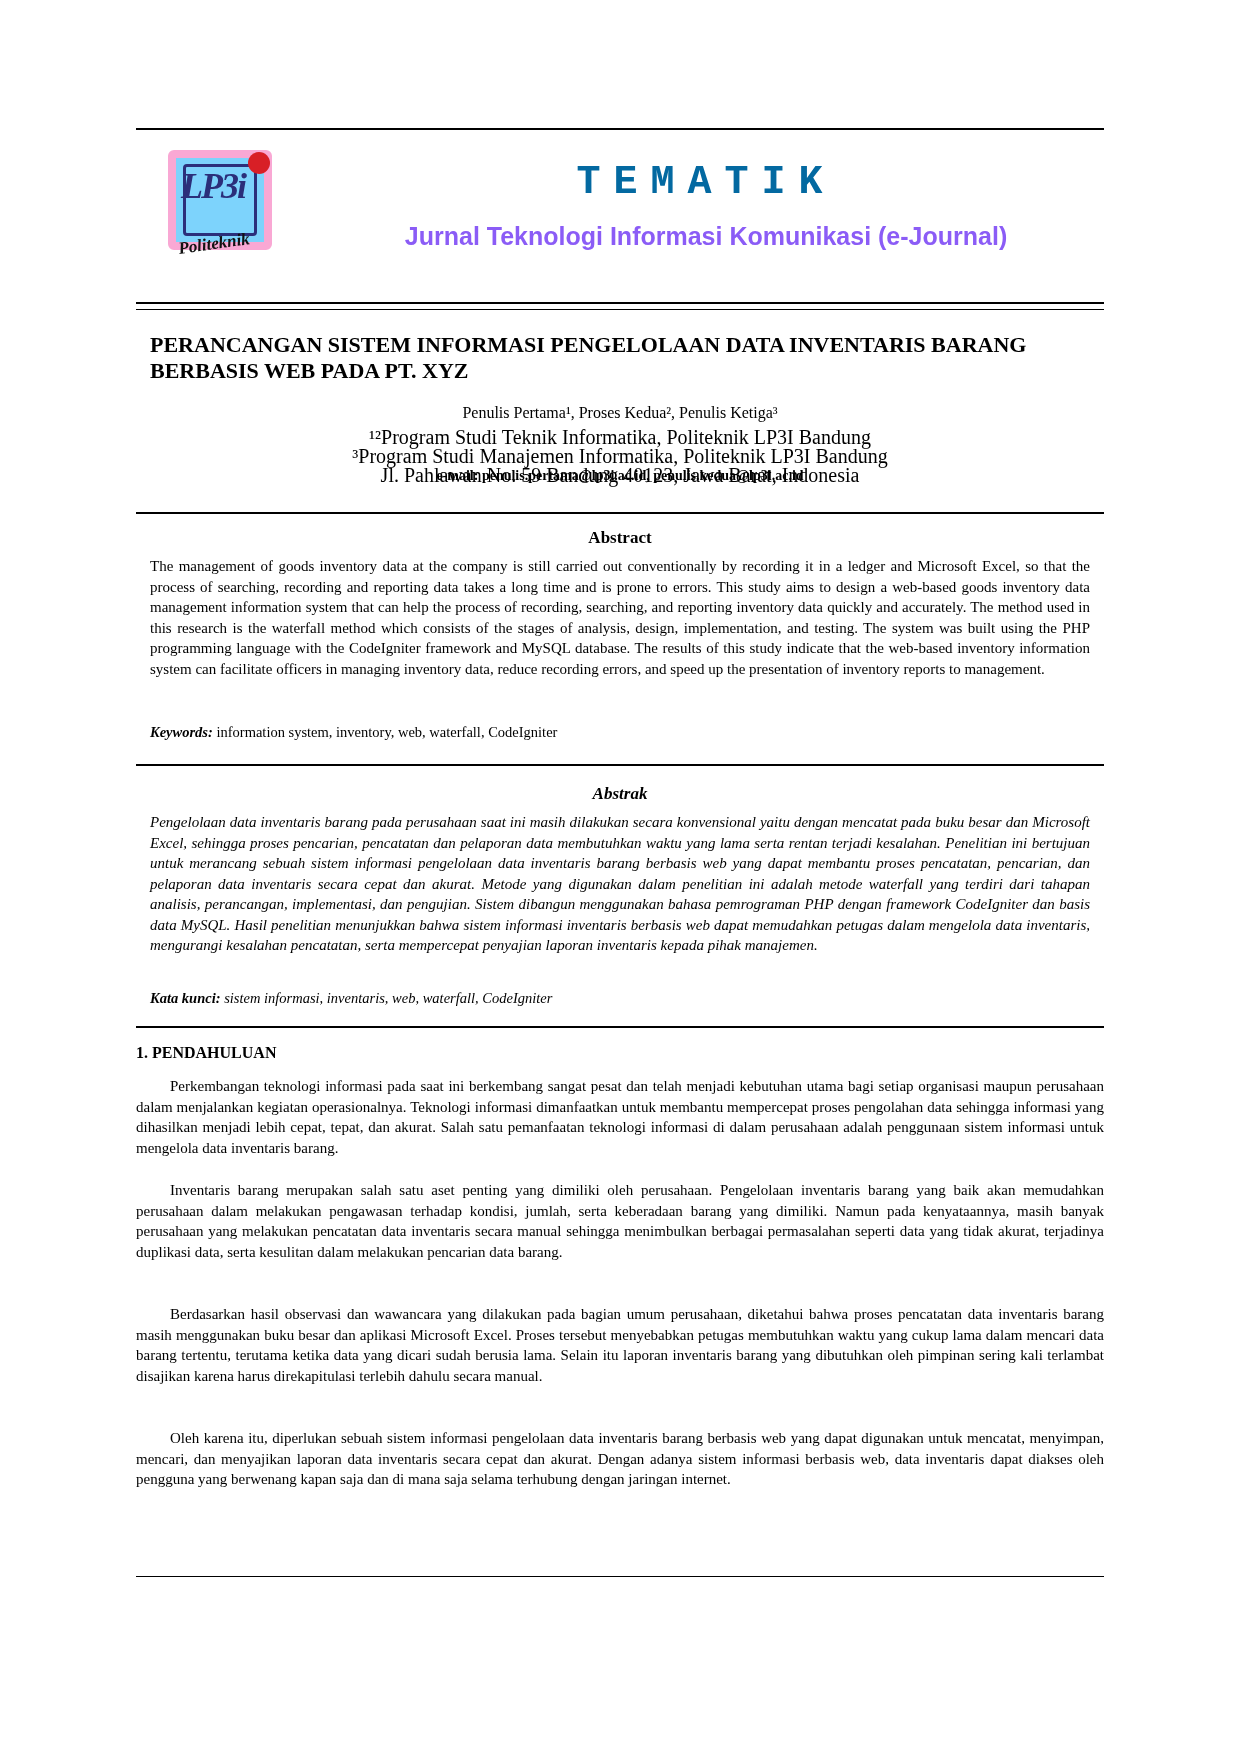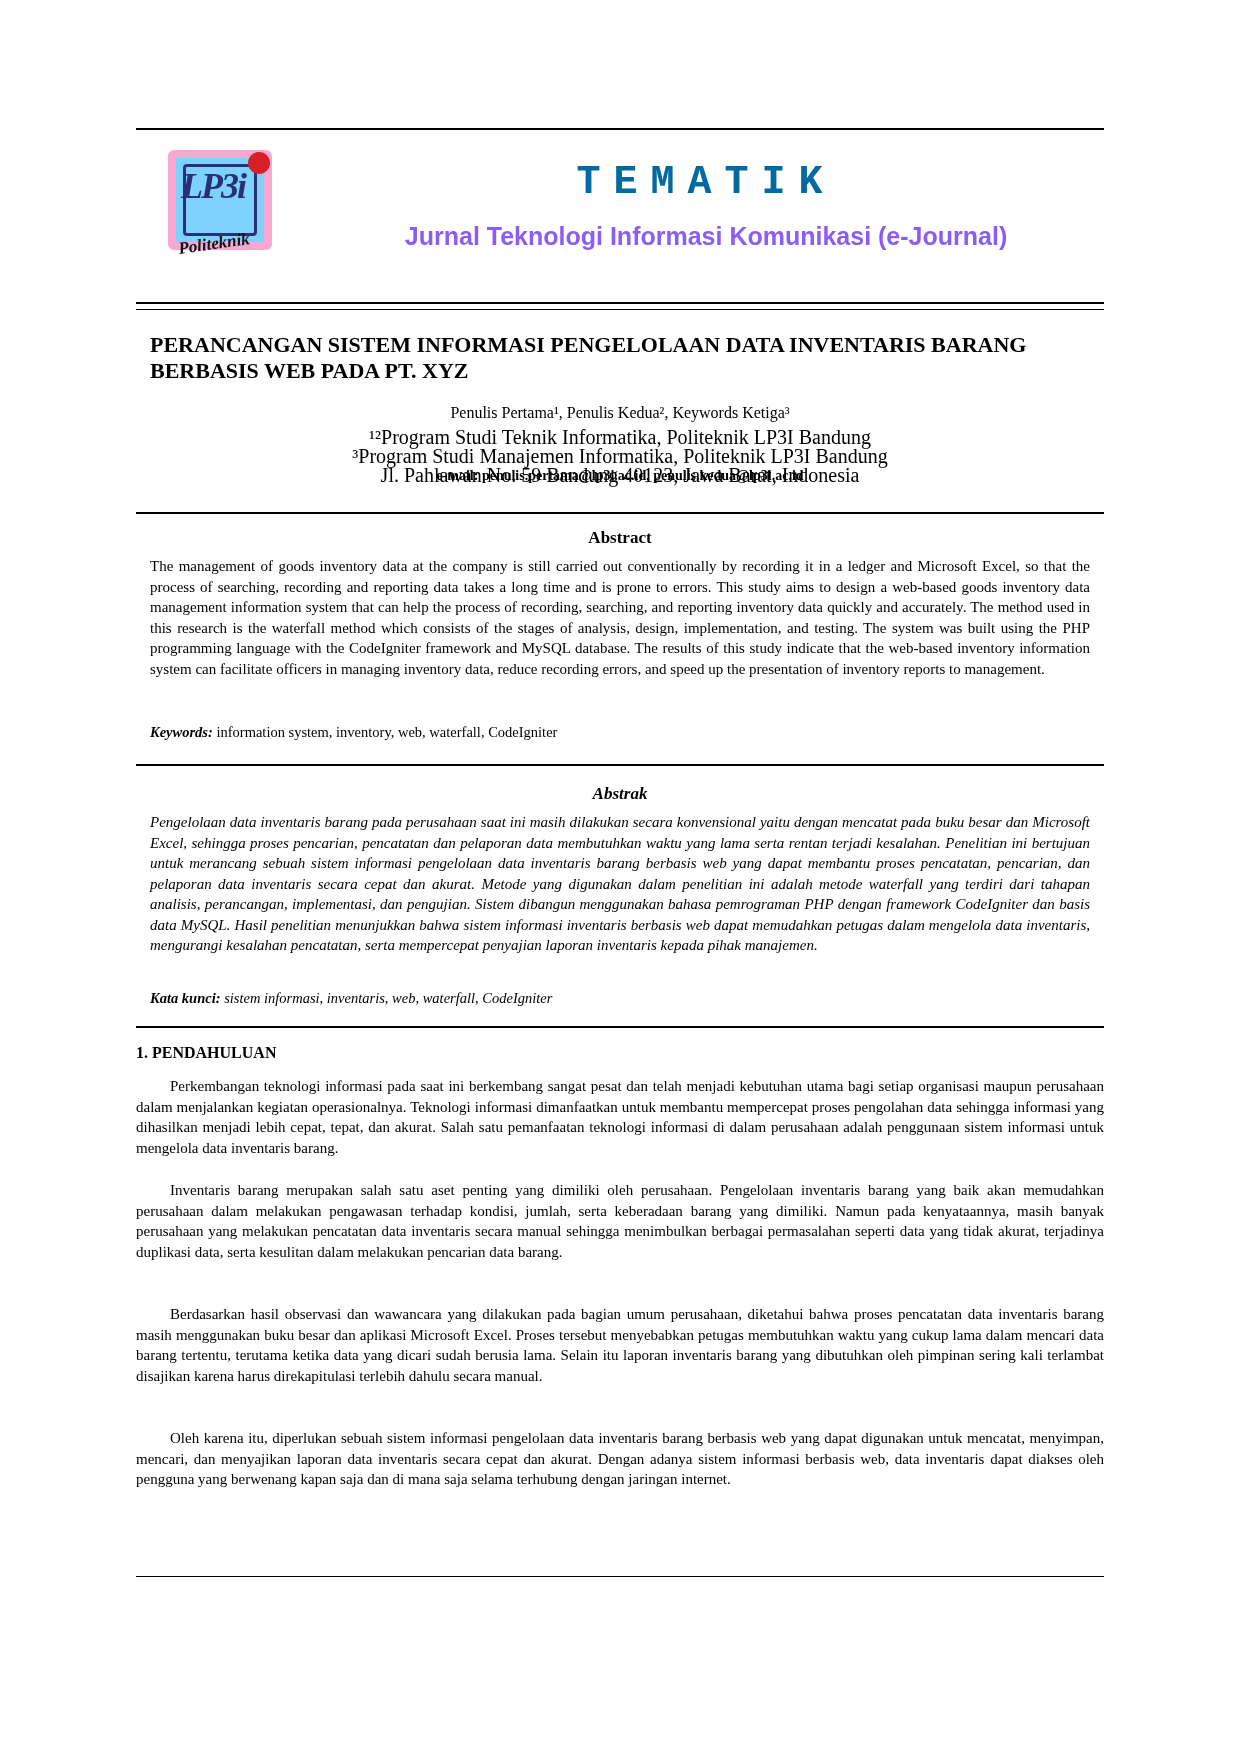--- a/index.html
+++ b/index.html
@@ -220,21 +220,21 @@
 
     <div class="journal-title">TEMATIK</div>
     <div class="journal-sub">Jurnal Teknologi Informasi Komunikasi (e-Journal)</div>
   </div>
 
   <div class="rule" style="left:136px; top:128px; width:968px; height:2px;"></div>
   <div class="rule" style="left:136px; top:302px; width:968px; height:2px;"></div>
   <div class="rule" style="left:136px; top:309px; width:968px; height:1px;"></div>
 
   <div class="article-title">PERANCANGAN SISTEM INFORMASI PENGELOLAAN DATA INVENTARIS BARANG BERBASIS WEB PADA PT. XYZ</div>
-  <div class="authors">Penulis Pertama¹, Penulis Kedua², Keywords Ketiga³</div>
+  <div class="authors">Penulis Pertama¹, Proses Kedua², Penulis Ketiga³</div>
   <div class="affil" style="white-space: pre-line;">¹²Program Studi Teknik Informatika, Politeknik LP3I Bandung
 ³Program Studi Manajemen Informatika, Politeknik LP3I Bandung
 Jl. Pahlawan No. 59 Bandung 40123, Jawa Barat, Indonesia</div>
   <div class="emails">e-mail: penulis.pertama@lp3i.ac.id, penulis.kedua@lp3i.ac.id</div>
 
   <div class="rule" style="left:136px; top:512px; width:968px; height:2px;"></div>
 
   <div class="sec-head" style="left:150px; top:528px; width:940px; text-align:center;">Abstract</div>
   <div class="body-text" style="left:150px; top:556px; width:940px;">The management of goods inventory data at the company is still carried out conventionally by recording it in a ledger and Microsoft Excel, so that the process of searching, recording and reporting data takes a long time and is prone to errors. This study aims to design a web-based goods inventory data management information system that can help the process of recording, searching, and reporting inventory data quickly and accurately. The method used in this research is the waterfall method which consists of the stages of analysis, design, implementation, and testing. The system was built using the PHP programming language with the CodeIgniter framework and MySQL database. The results of this study indicate that the web-based inventory information system can facilitate officers in managing inventory data, reduce recording errors, and speed up the presentation of inventory reports to management.</div>
   <div class="kw" style="left:150px; top:722px; width:940px;">

